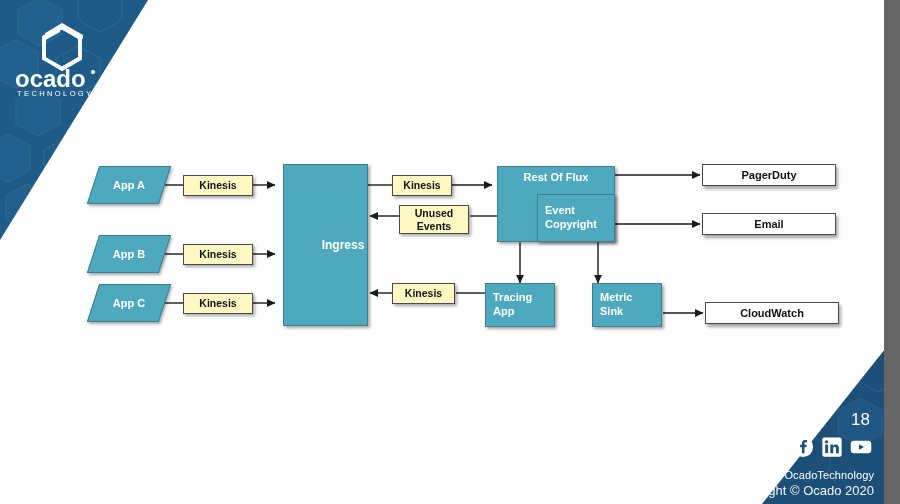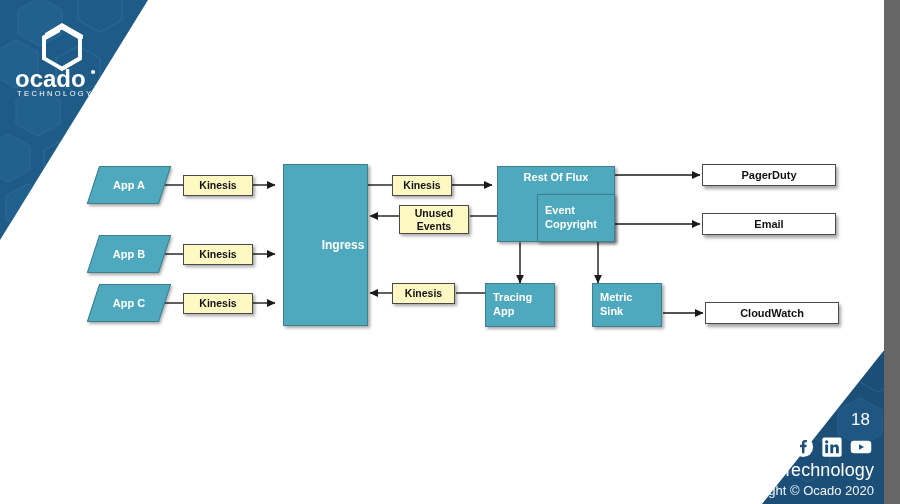--- a/index.html
+++ b/index.html
@@ -74,21 +74,21 @@
     box-shadow:2px 2px 3px rgba(0,0,0,.35);
   }
   .para .lbl{
     position:absolute;inset:0;
     display:flex;align-items:center;justify-content:center;
     color:#ffffff;font-weight:bold;font-size:11px;
   }
 
   
   #footer{position:absolute;right:10px;bottom:6px;text-align:right;color:#ffffff;}
-  #handle{font-size:18px;letter-spacing:.1px;}
+  #handle{font-size:11px;letter-spacing:.1px;}
   #copy{font-size:13px;margin-top:2px;opacity:.95;}
   #pageno{position:absolute;right:14px;top:410px;color:#ffffff;font-size:17px;margin-left:32px;}
 
   #social{position:absolute;right:12px;top:436px;display:flex;gap:7px;align-items:center;}
   .sicon{width:22px;height:22px;display:block;}
 </style>
 </head>
 <body>
 
 <div id="slide">

